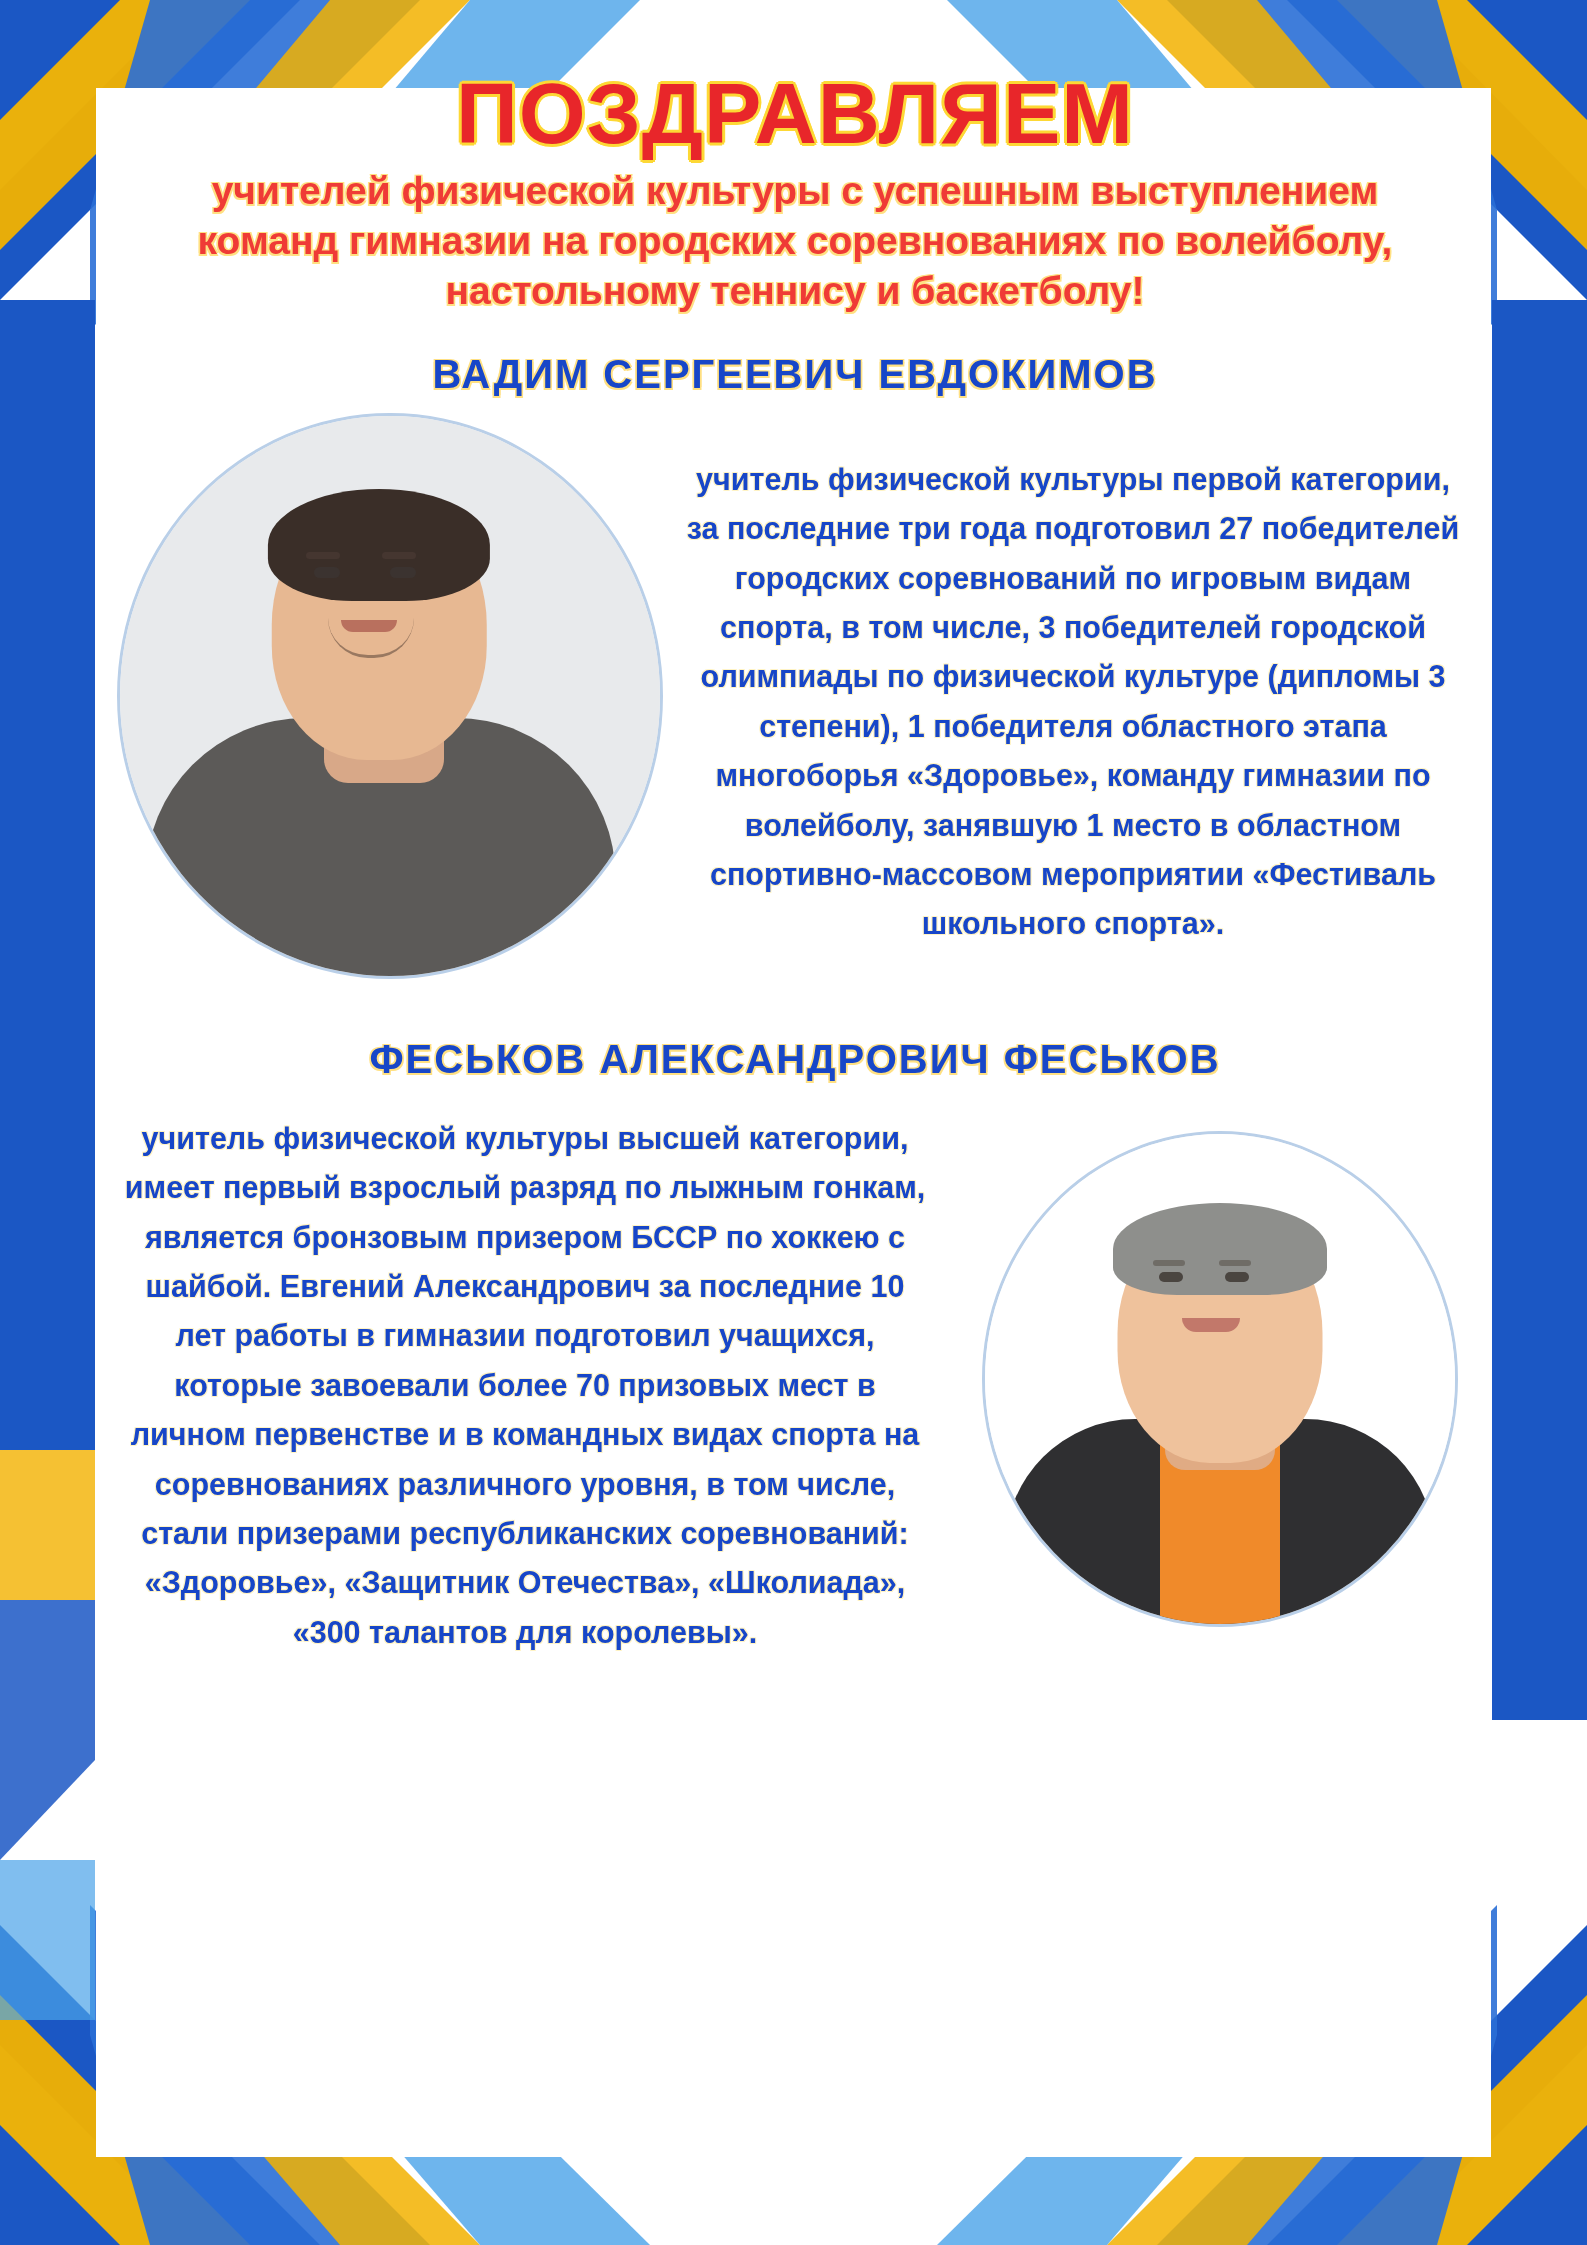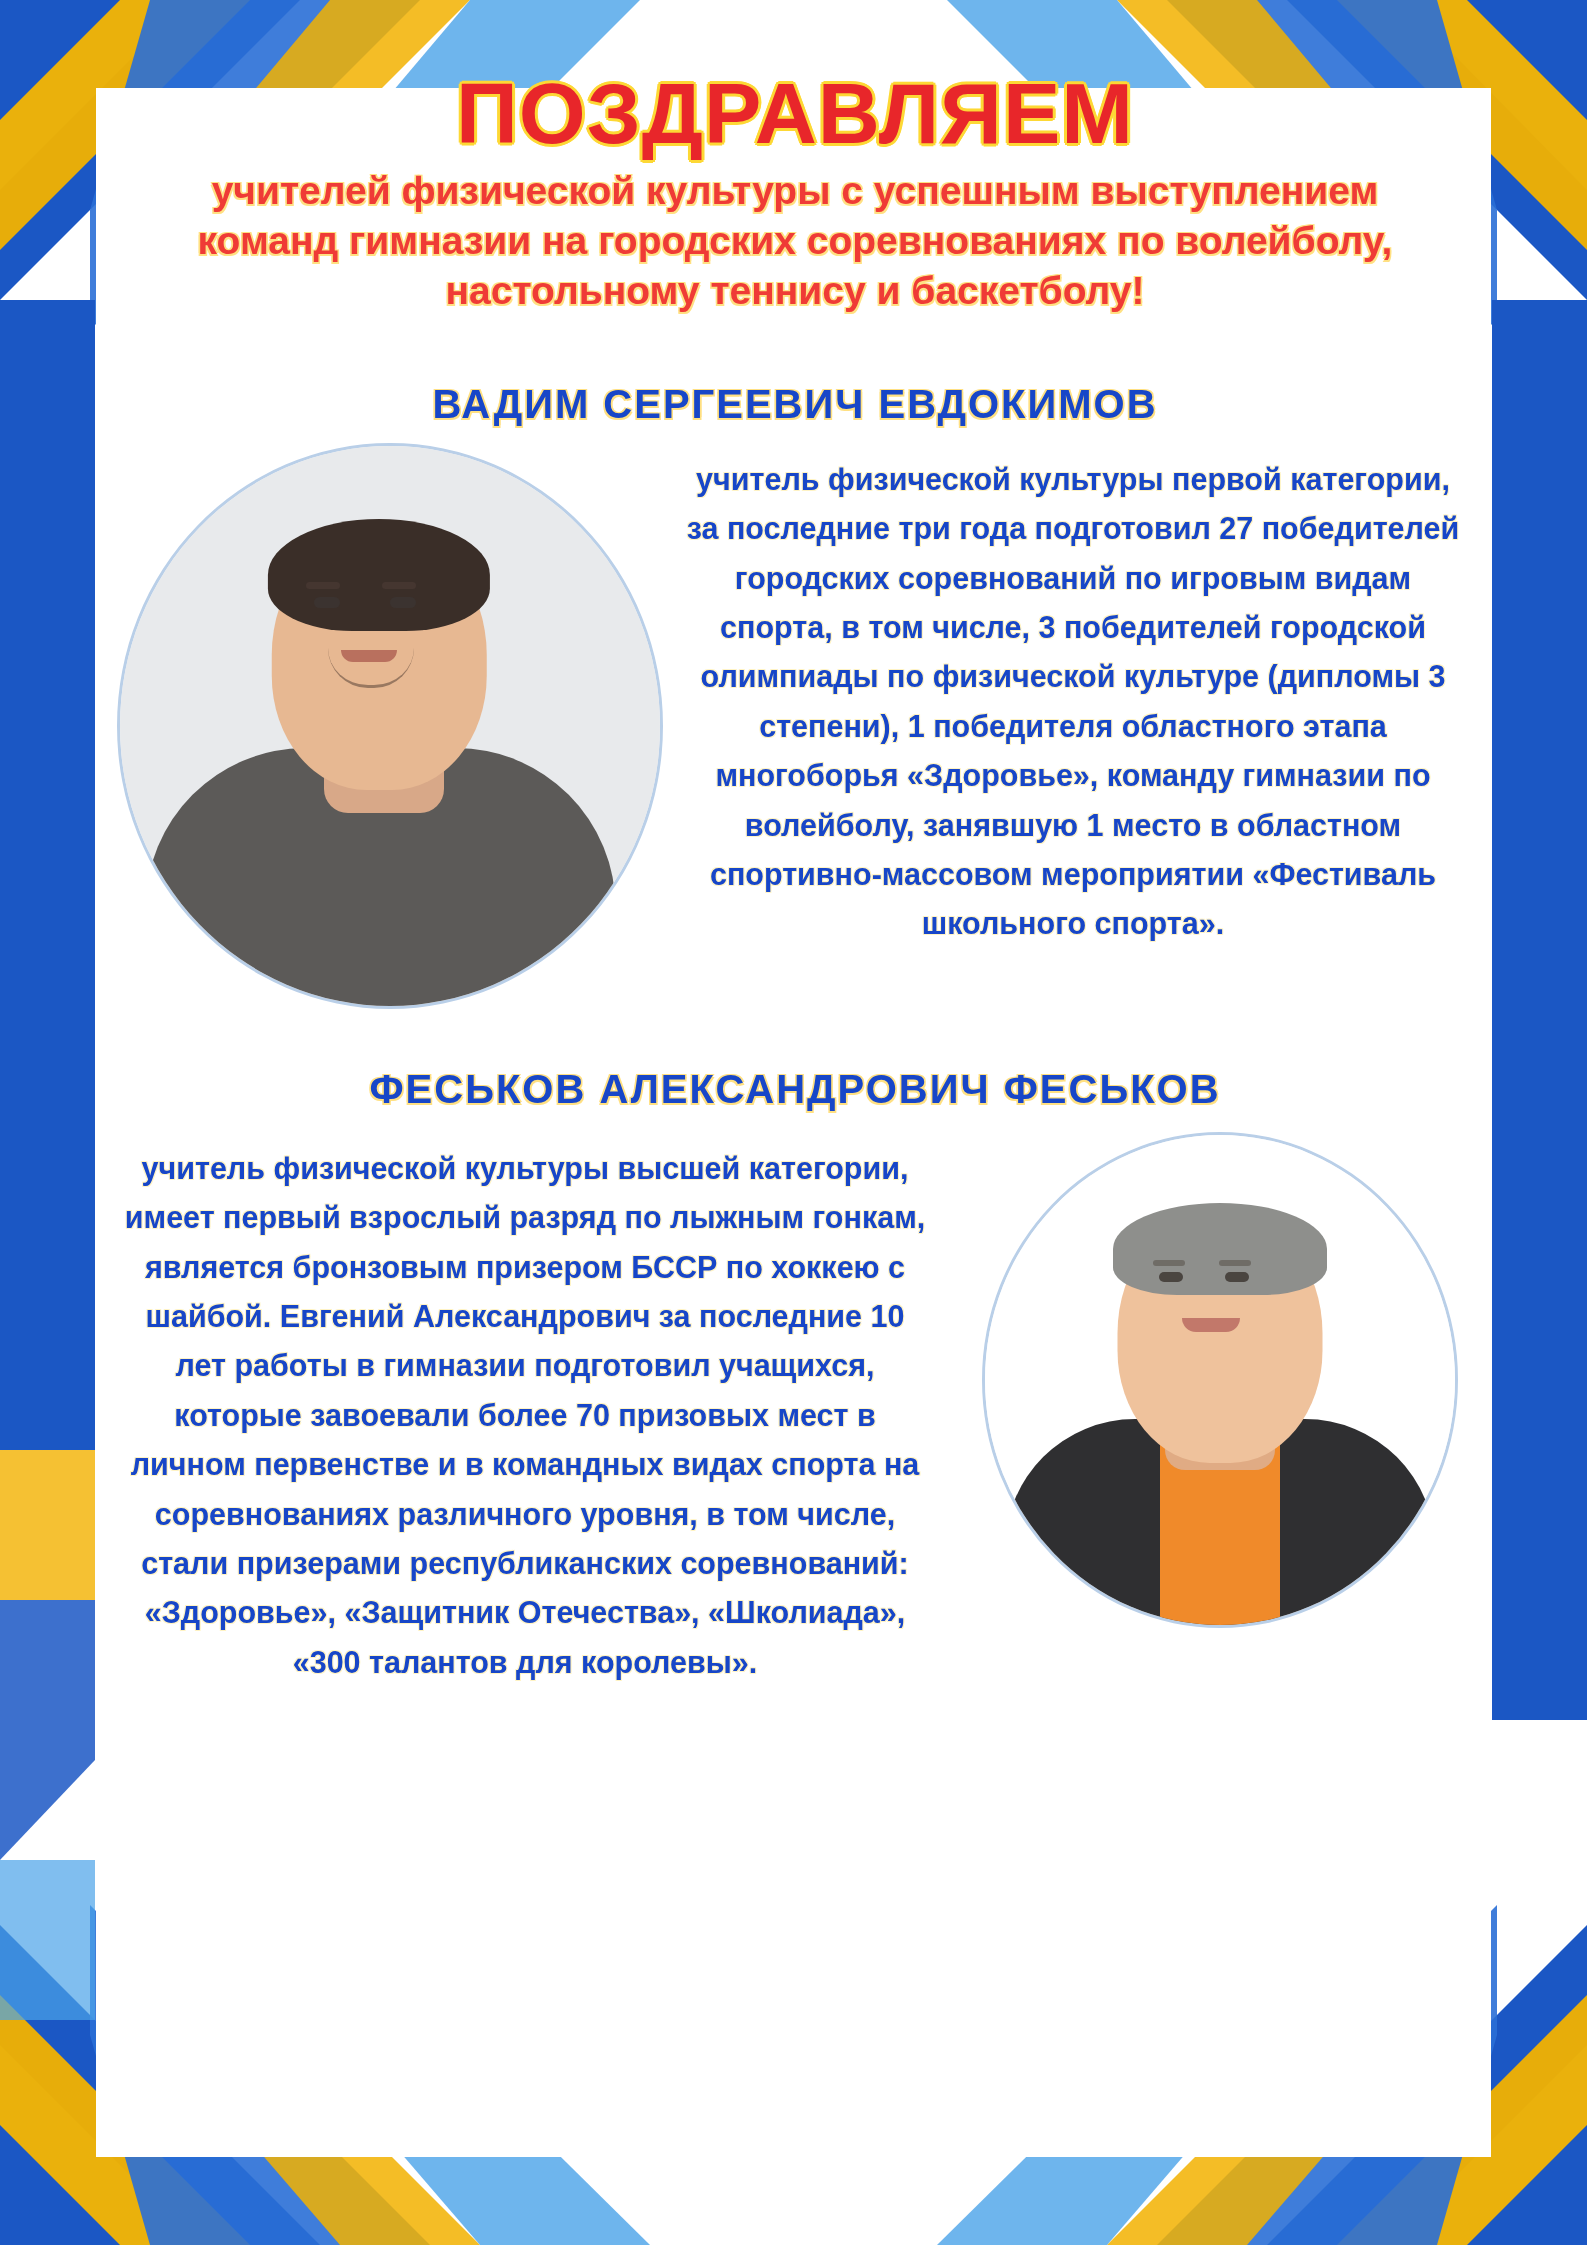--- a/index.html
+++ b/index.html
@@ -81,35 +81,35 @@
       1.5px -1.5px 0 #ffe082,
       -1.5px -1.5px 0 #ffe082;
   }
 
   .person-name {
     text-align: center;
     font-size: 40px;
     font-weight: bold;
     color: #1746c8;
     letter-spacing: 2px;
-    margin: 66px 0 10px 0;
+    margin: 36px 0 10px 0;
     text-shadow:
       1.5px 1.5px 0 #ffe082,
       -1.5px 1.5px 0 #ffe082,
       1.5px -1.5px 0 #ffe082,
       -1.5px -1.5px 0 #ffe082;
   }
   .person-name.second {
     margin-top: 58px;
     margin-bottom: 14px;
   }
 
   .person-block {
     display: flex;
-    align-items: flex-start;
+    align-items: center;
   }
   .person-block.reverse {
     flex-direction: row-reverse;
   }
 
   .photo-wrap {
     flex: 0 0 auto;
     width: 560px;
     display: flex;
     justify-content: center;

